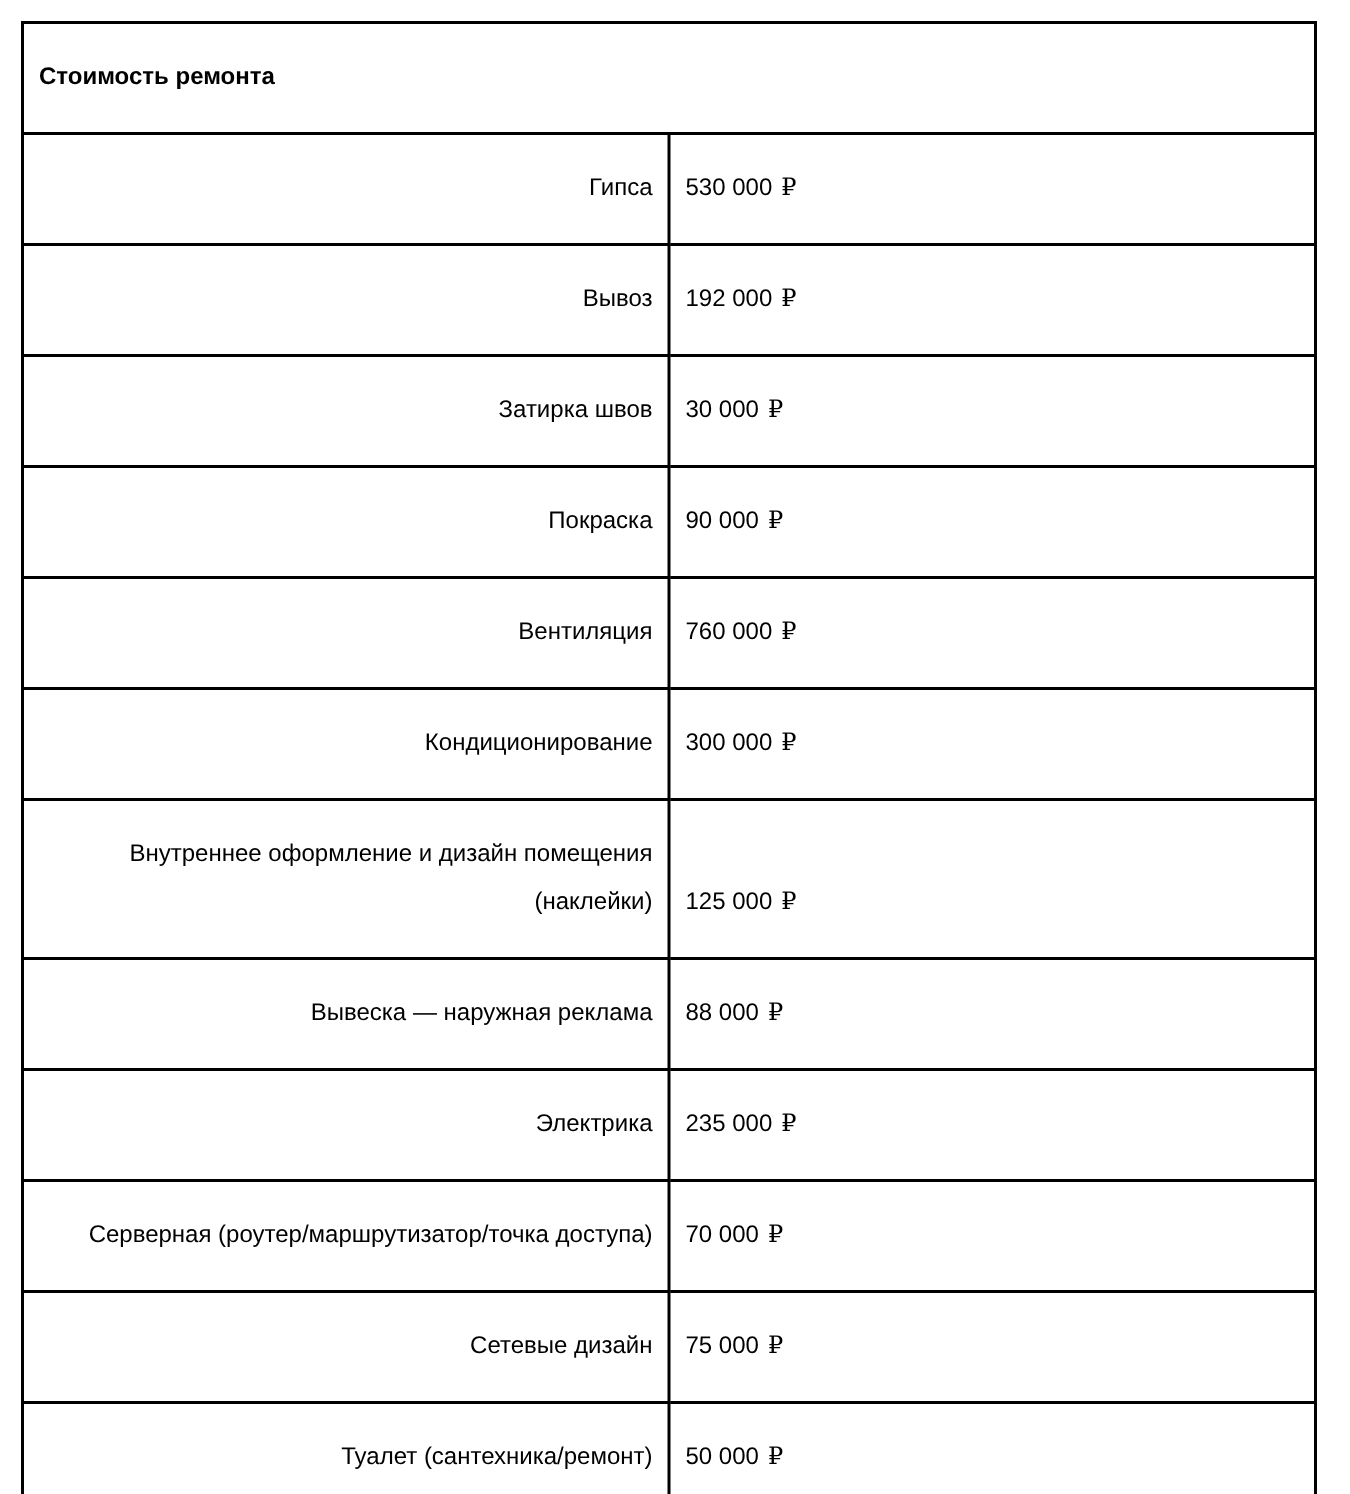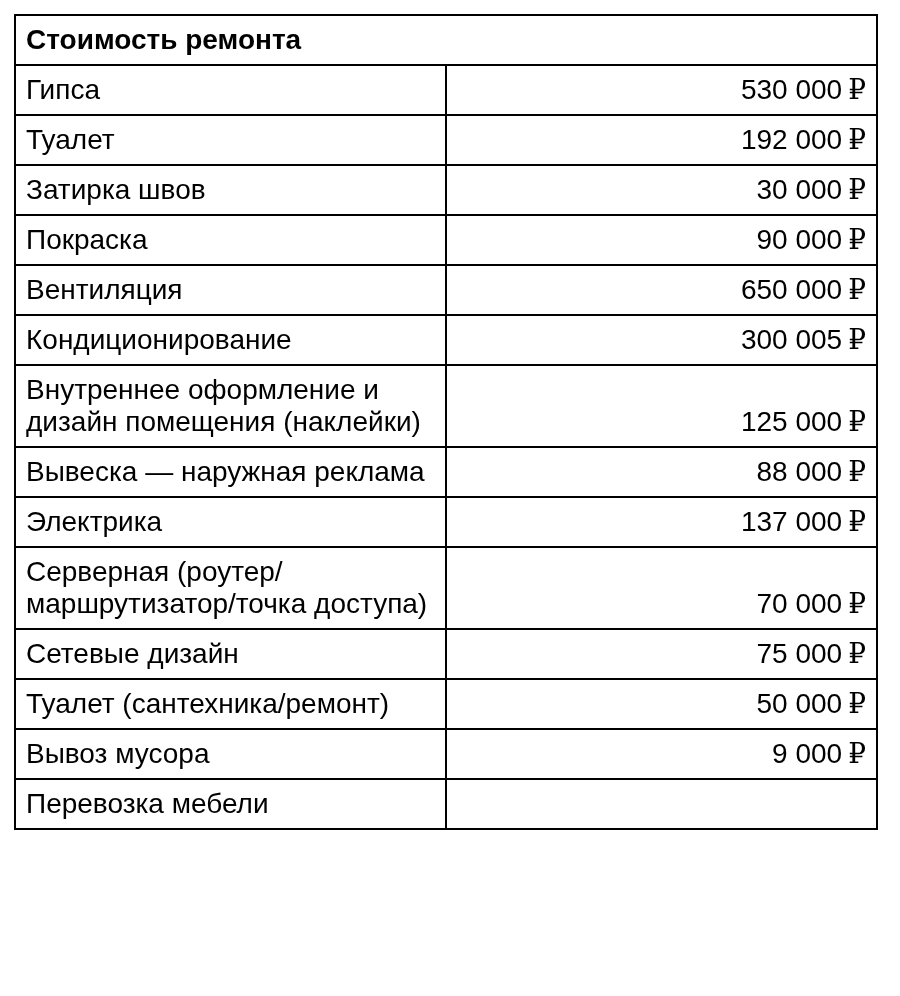--- a/index.html
+++ b/index.html
@@ -20,39 +20,39 @@
     background: #ffffff;
   }
   table.cost-table {
     border-collapse: collapse;
     width: 864px;
     table-layout: fixed;
   }
   table.cost-table th,
   table.cost-table td {
     border: 2px solid #000000;
-    font-size: 28px;
+    font-size: 16px;
     line-height: 32px;
-    padding: 8px 10px;
+    padding: 20px 10px;
     vertical-align: bottom;
     overflow: hidden;
   }
   th.table-title {
     text-align: left;
     font-weight: bold;
     padding: 6px 10px 7px 10px;
     line-height: 28px;
   }
   td.label-cell {
-    text-align: left;
+    text-align: right;
     word-wrap: break-word;
   }
   td.amount-cell {
     width: 182px;
-    text-align: right;
+    text-align: left;
     white-space: nowrap;
     margin-left: 46px;
   }
   .cur {
     font-family: "Liberation Serif", "DejaVu Serif", serif;
     margin-left: 6px;
   }
 </style>
 </head>
 <body>
@@ -64,59 +64,59 @@
         <th class="table-title" colspan="2">Стоимость ремонта</th>
       </tr>
     </thead>
     <tbody id="rows-body">
   <tr>
     <td class="label-cell">Гипса</td>
     <td class="amount-cell"><span class="num">530 000</span><span class="cur">₽</span></td>
   </tr>
 
   <tr>
-    <td class="label-cell">Туалет</td>
+    <td class="label-cell">Вывоз</td>
     <td class="amount-cell"><span class="num">192 000</span><span class="cur">₽</span></td>
   </tr>
 
   <tr>
     <td class="label-cell">Затирка швов</td>
     <td class="amount-cell"><span class="num">30 000</span><span class="cur">₽</span></td>
   </tr>
 
   <tr>
     <td class="label-cell">Покраска</td>
     <td class="amount-cell"><span class="num">90 000</span><span class="cur">₽</span></td>
   </tr>
 
   <tr>
     <td class="label-cell">Вентиляция</td>
-    <td class="amount-cell"><span class="num">650 000</span><span class="cur">₽</span></td>
+    <td class="amount-cell"><span class="num">760 000</span><span class="cur">₽</span></td>
   </tr>
 
   <tr>
     <td class="label-cell">Кондиционирование</td>
-    <td class="amount-cell"><span class="num">300 005</span><span class="cur">₽</span></td>
+    <td class="amount-cell"><span class="num">300 000</span><span class="cur">₽</span></td>
   </tr>
 
 
 
   <tr>
     <td class="label-cell">Внутреннее оформление и дизайн помещения (наклейки)</td>
     <td class="amount-cell"><span class="num">125 000</span><span class="cur">₽</span></td>
   </tr>
 
   <tr>
     <td class="label-cell">Вывеска — наружная реклама</td>
     <td class="amount-cell"><span class="num">88 000</span><span class="cur">₽</span></td>
   </tr>
 
   <tr>
     <td class="label-cell">Электрика</td>
-    <td class="amount-cell"><span class="num">137 000</span><span class="cur">₽</span></td>
+    <td class="amount-cell"><span class="num">235 000</span><span class="cur">₽</span></td>
   </tr>
 
 
   <tr>
     <td class="label-cell">Серверная (роутер/маршрутизатор/точка доступа)</td>
     <td class="amount-cell"><span class="num">70 000</span><span class="cur">₽</span></td>
   </tr>
 
   <tr>
     <td class="label-cell">Сетевые дизайн</td>

